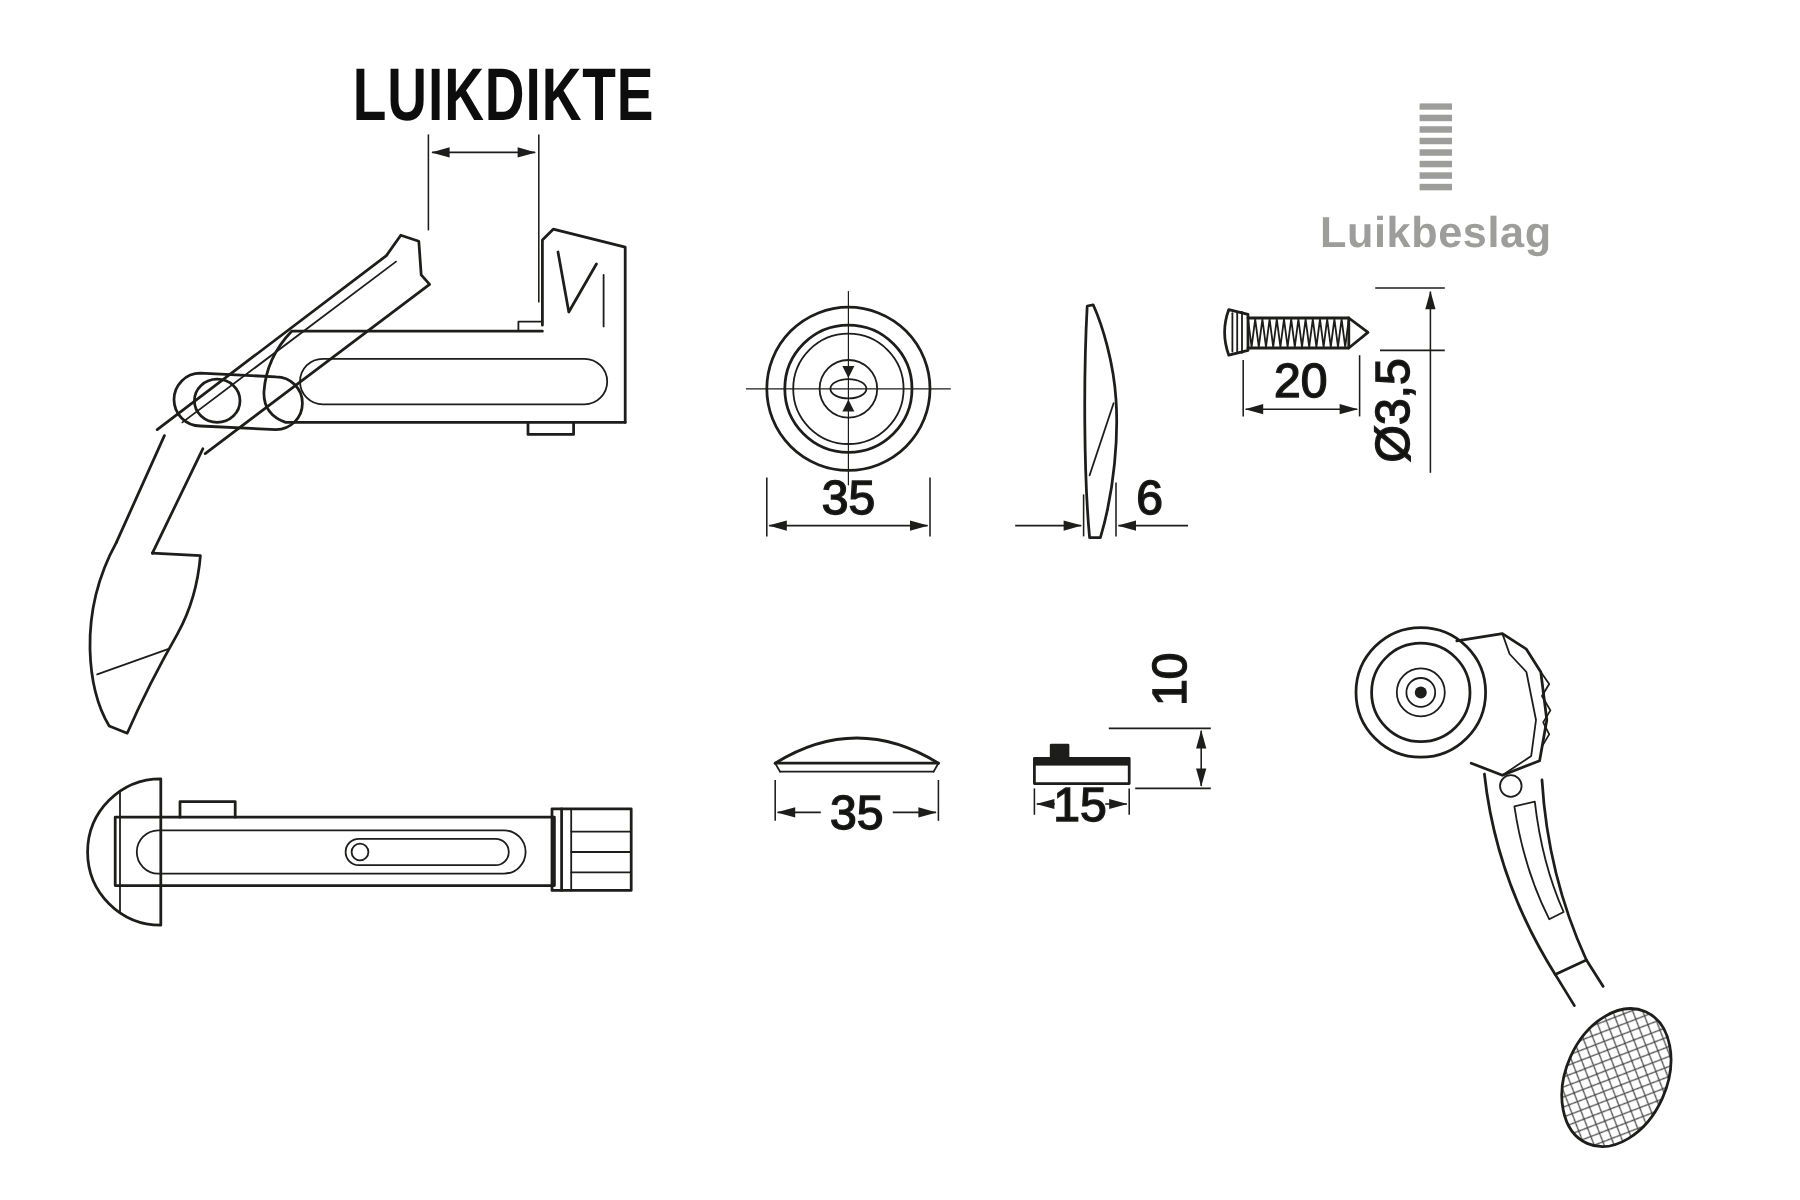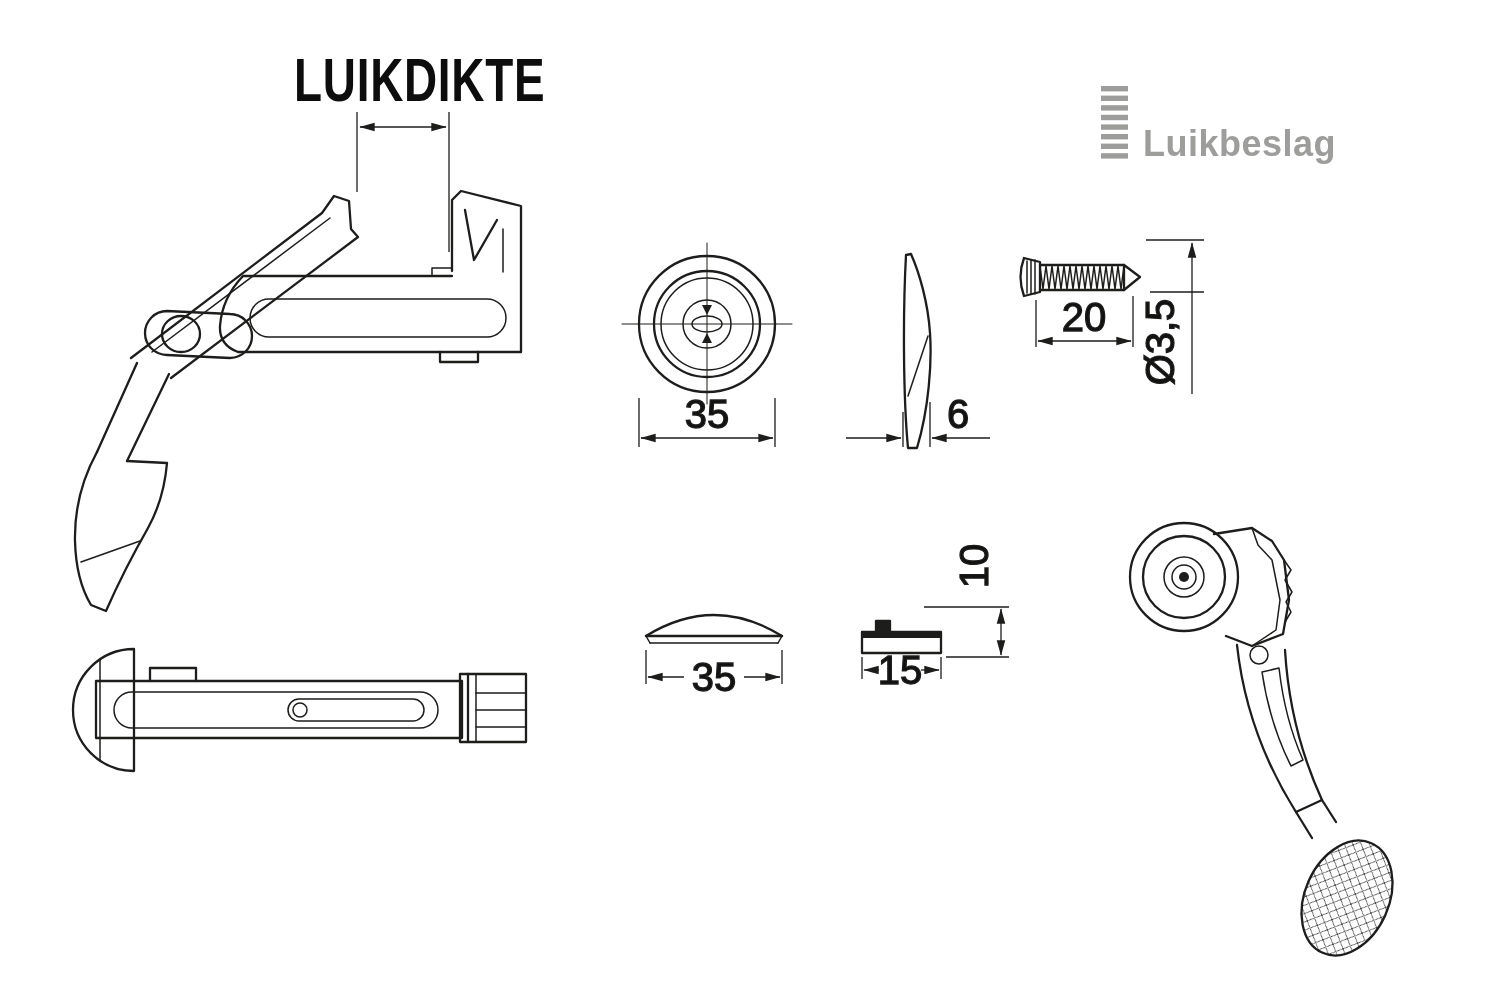--- a/index.html
+++ b/index.html
@@ -1,20 +1,20 @@
 <!DOCTYPE html>
 <html><head>
 <meta charset="utf-8">
 <style>
   html,body{margin:0;padding:0;background:#ffffff;}
   .stage{position:relative;width:1500px;height:1000px;background:#ffffff;overflow:hidden;
          font-family:"Liberation Sans",sans-serif;}
   .heading{position:absolute;left:294px;top:44px;font-size:62px;font-weight:700;color:#0d0d0d;
            transform:scaleX(0.74);transform-origin:left top;letter-spacing:1px;white-space:nowrap;}
-  .logo{position:absolute;left:1100px;top:86px;display:flex;gap:13px;align-items:flex-end;}
+  .logo{position:absolute;left:1100px;top:86px;display:flex;gap:13px;align-items:center;flex-direction:column;}
   .logo-text{font-weight:bold;font-size:36px;line-height:1.03;color:#9d9d9c;letter-spacing:0.5px;}
   svg.drawing{position:absolute;left:0;top:0;}
   .part{fill:none;stroke:#1d1d1b;stroke-width:2.3;stroke-linejoin:round;stroke-linecap:round;}
   .part .thin{stroke-width:1.5;}
   .part .fillDark{fill:#1d1d1b;stroke:none;}
   .dim{fill:none;stroke:#1d1d1b;stroke-width:1.3;}
   .centerline{stroke:#1d1d1b;stroke-width:1;}
   .dimtext{fill:#111111;font-family:"Liberation Sans",sans-serif;font-size:40px;}
 </style>
 </head>

